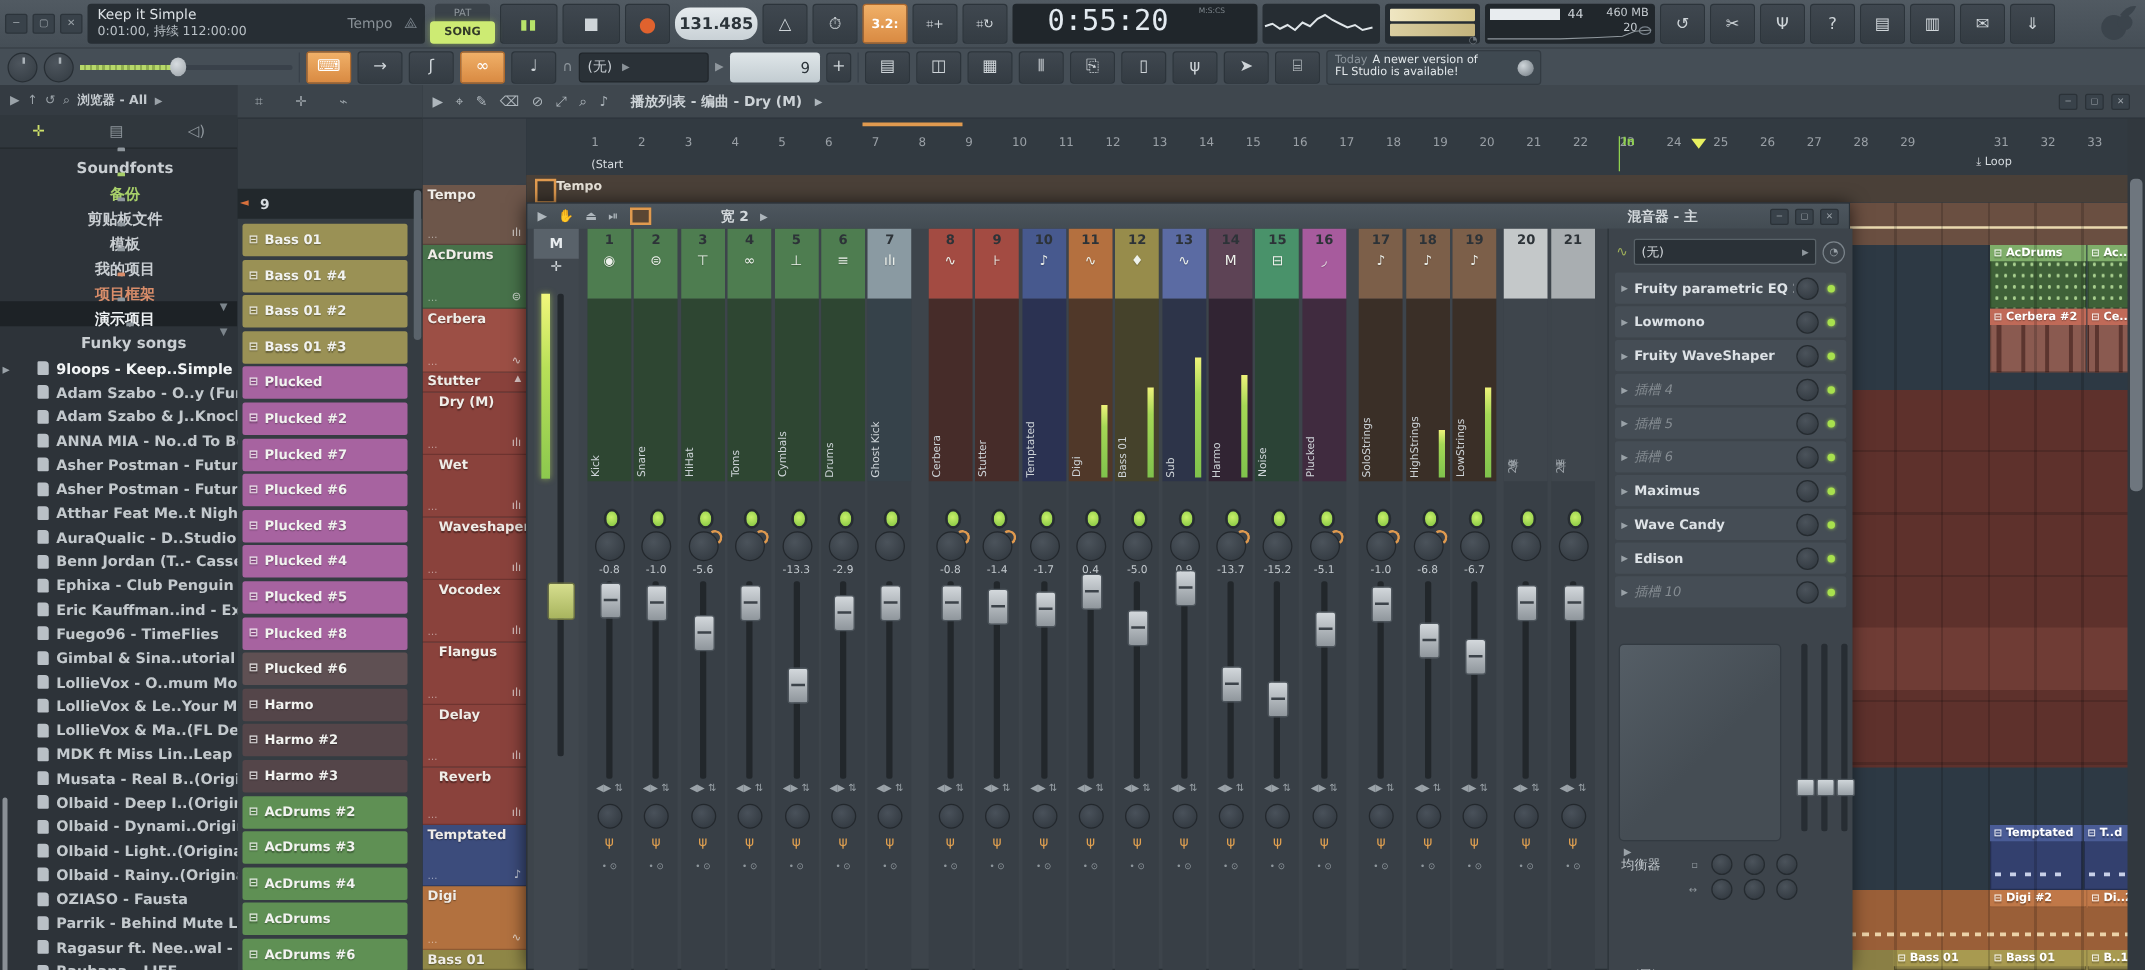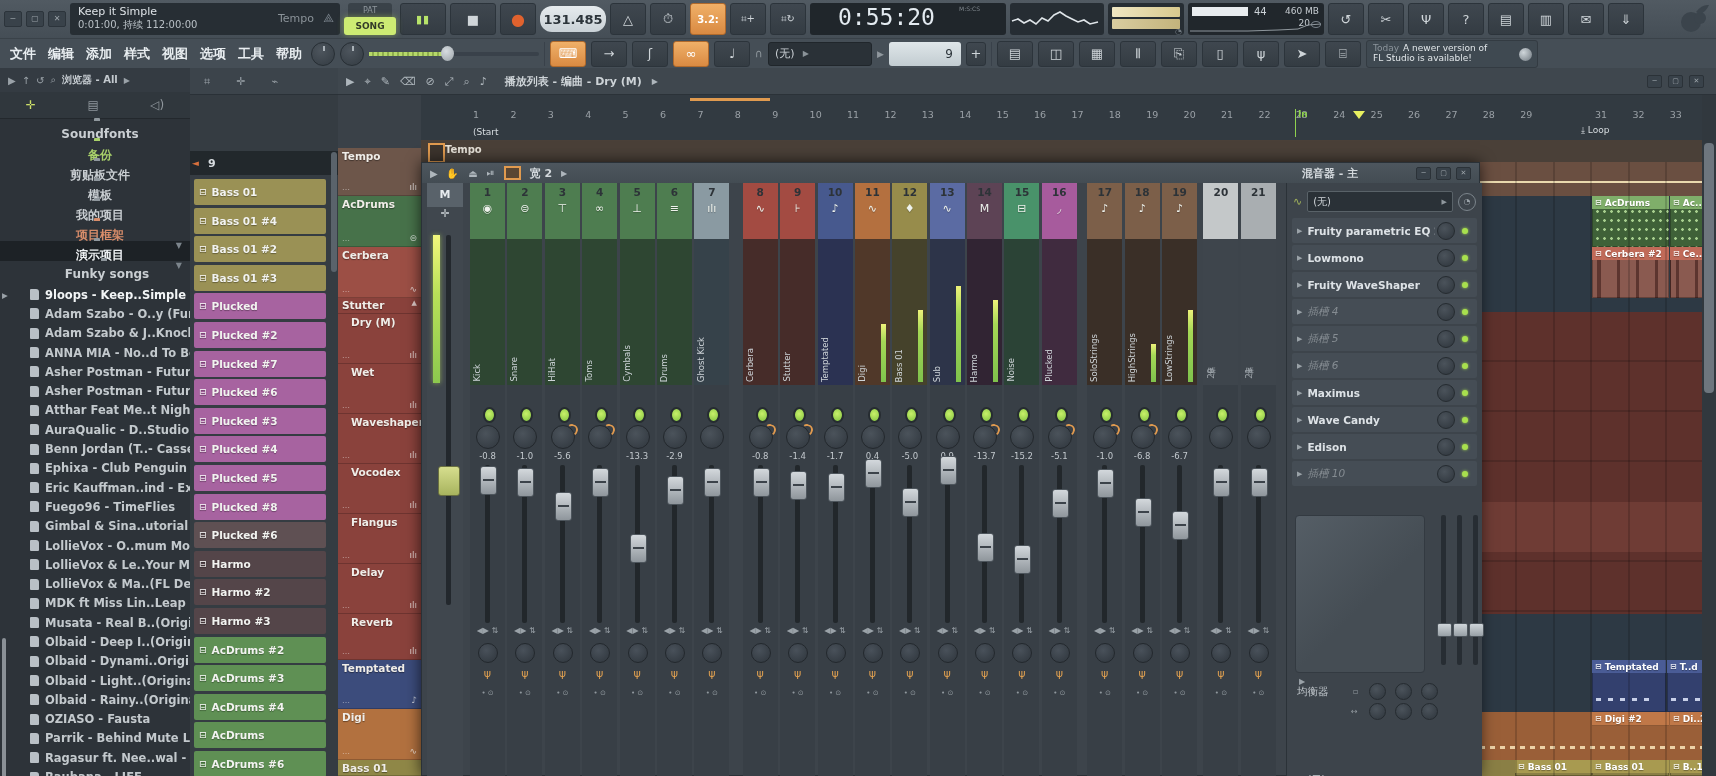--- a/index.html
+++ b/index.html
@@ -112,21 +112,21 @@
   .th .nm{position:absolute;left:4px;top:2px;color:#f0ede8;font-size:10.5px;font-weight:bold;text-shadow:0 1px 1px #00000066;}
   .th .dots3{position:absolute;left:4px;bottom:3px;color:#ffffff77;font-size:8px;}
   .th .mico{position:absolute;right:4px;bottom:3px;color:#ffffffbb;font-size:9px;}
   .th.sub .nm{left:13px;}
   .th.grp .nm{top:1px;}
   .th.grp .mico{top:1px;bottom:auto;font-size:7px;}
 
   
   #mixer{position:absolute;left:421px;top:162px;width:1059px;height:614px;background:#3d444b;box-shadow:0 0 14px #000a;border:1px solid #2a3137;box-sizing:border-box;}
   .mtitle{height:20px;background:linear-gradient(#4d565e,#434c53);display:flex;align-items:center;gap:9px;padding:0 8px;color:#aeb6bc;font-size:10px;position:relative;}
-  .mtitle .lay{color:#d3d8dc;font-weight:bold;font-size:11px;}
+  .mtitle .lay{color:#d3d8dc;font-weight:bold;font-size:11px;margin-left:47px;}
   .mtitle .orangebox{width:13px;height:10px;border:2px solid #e09a4f;background:#5a4633;}
   .mtitle .rtitle{position:absolute;left:880px;color:#d3d8dc;font-weight:bold;font-size:11px;}
   .mtitle .winctl{position:absolute;right:8px;display:flex;gap:5px;}
   .mwin{width:13px;height:11px;background:#39424a;border:1px solid #2b3238;border-radius:2px;color:#9aa2a8;font-size:7px;line-height:10px;text-align:center;}
 
   .master{position:absolute;left:5px;top:20px;width:36px;height:594px;background:#40474e;}
   .master .mh{height:24px;background:#59626a;color:#e8ecef;font-weight:bold;text-align:center;line-height:24px;font-size:11px;}
   .master .cross{text-align:center;color:#cfd5d9;font-size:11px;height:18px;}
   .master .mmeter{position:absolute;left:6px;top:52px;width:7px;height:148px;background:linear-gradient(180deg,#f2f77c,#b8e058 40%,#8cc84e);box-shadow:0 0 5px #bce05899;}
   .master .mtrack{position:absolute;left:19px;top:52px;width:5px;height:370px;background:#23282d;border-radius:2px;}
@@ -293,30 +293,20 @@
       <span>⇓</span>
     </div>
   <svg class="fllogo" viewBox="0 0 34 34">
     <circle cx="15" cy="20" r="10" fill="#3b444c"></circle>
       <circle cx="24" cy="16" r="6" fill="#3b444c"></circle>
     <path d="M20 10 Q26 2 33 3 Q30 10 24 12 Z" fill="#3b444c"></path>
   </svg>
 </div>
 
 <div id="tb2">
-  <div class="menu">
-    <span>文件</span>
-    <span>编辑</span>
-    <span>添加</span>
-    <span>样式</span>
-    <span>视图</span>
-    <span>选项</span>
-    <span>工具</span>
-    <span>帮助</span>
-  </div>
   <div class="knob"></div>
   <div class="knob"></div>
   <div class="slider">
       <div class="trk"></div>
       <div class="fill"></div>
       <div class="hnd"></div>
     </div>
   <div class="sep"></div>
   <div class="tbtn small orange" style="height:24px">
       <span>⌨</span>

